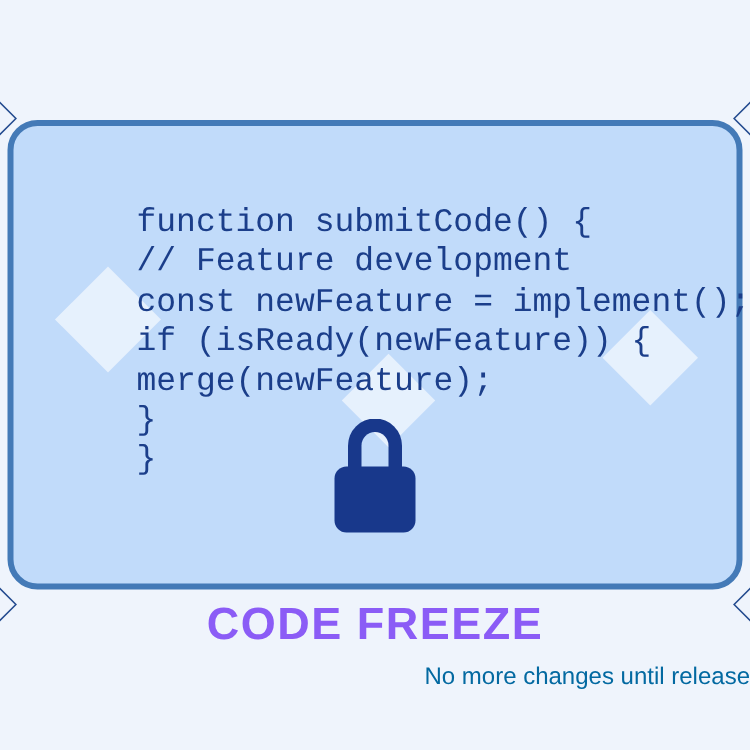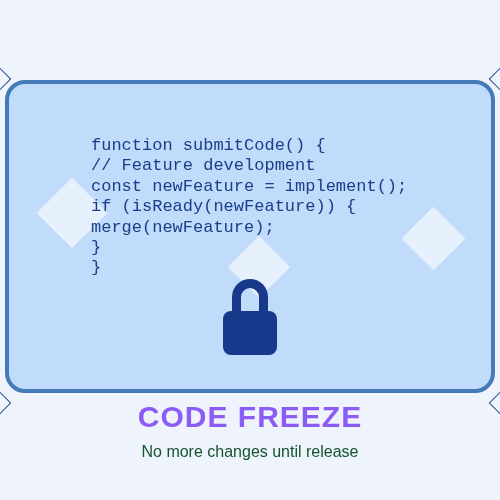--- a/index.html
+++ b/index.html
@@ -40,21 +40,21 @@
       height: 313px;
       background: #c1dbfa;
       border: 4px solid #447ab7;
       border-radius: 20px;
     }
     .code-text {
       position: absolute;
       top: 52px;
       left: 82px;
       font-family: 'Courier New', monospace;
-      font-size: 17px;
+      font-size: 22px;
       color: #1b3e8a;
       line-height: 1.2;
       white-space: pre;
     }
     .lock-icon {
       position: absolute;
       top: 195px;
       left: 50%;
       transform: translateX(-50%);
       width: 60px;
@@ -84,23 +84,23 @@
       font-size: 30px;
       font-weight: bold;
       color: #8b5cf6;
       letter-spacing: 1px;
     }
     .subtitle {
       position: absolute;
       top: 443px;
       left: 0;
       right: 0;
-      text-align: center;
+      text-align: right;
       font-size: 16px;
-      color: #14532d;
+      color: #0369a1;
     }
   </style>
 </head>
 <body>
 
 <div class="freeze-block">
   <div class="ice-crystal crystal-1"></div>
   <div class="ice-crystal crystal-2"></div>
   <div class="ice-crystal crystal-3"></div>
   <div class="code-text" id="code-lines">function submitCode() {

